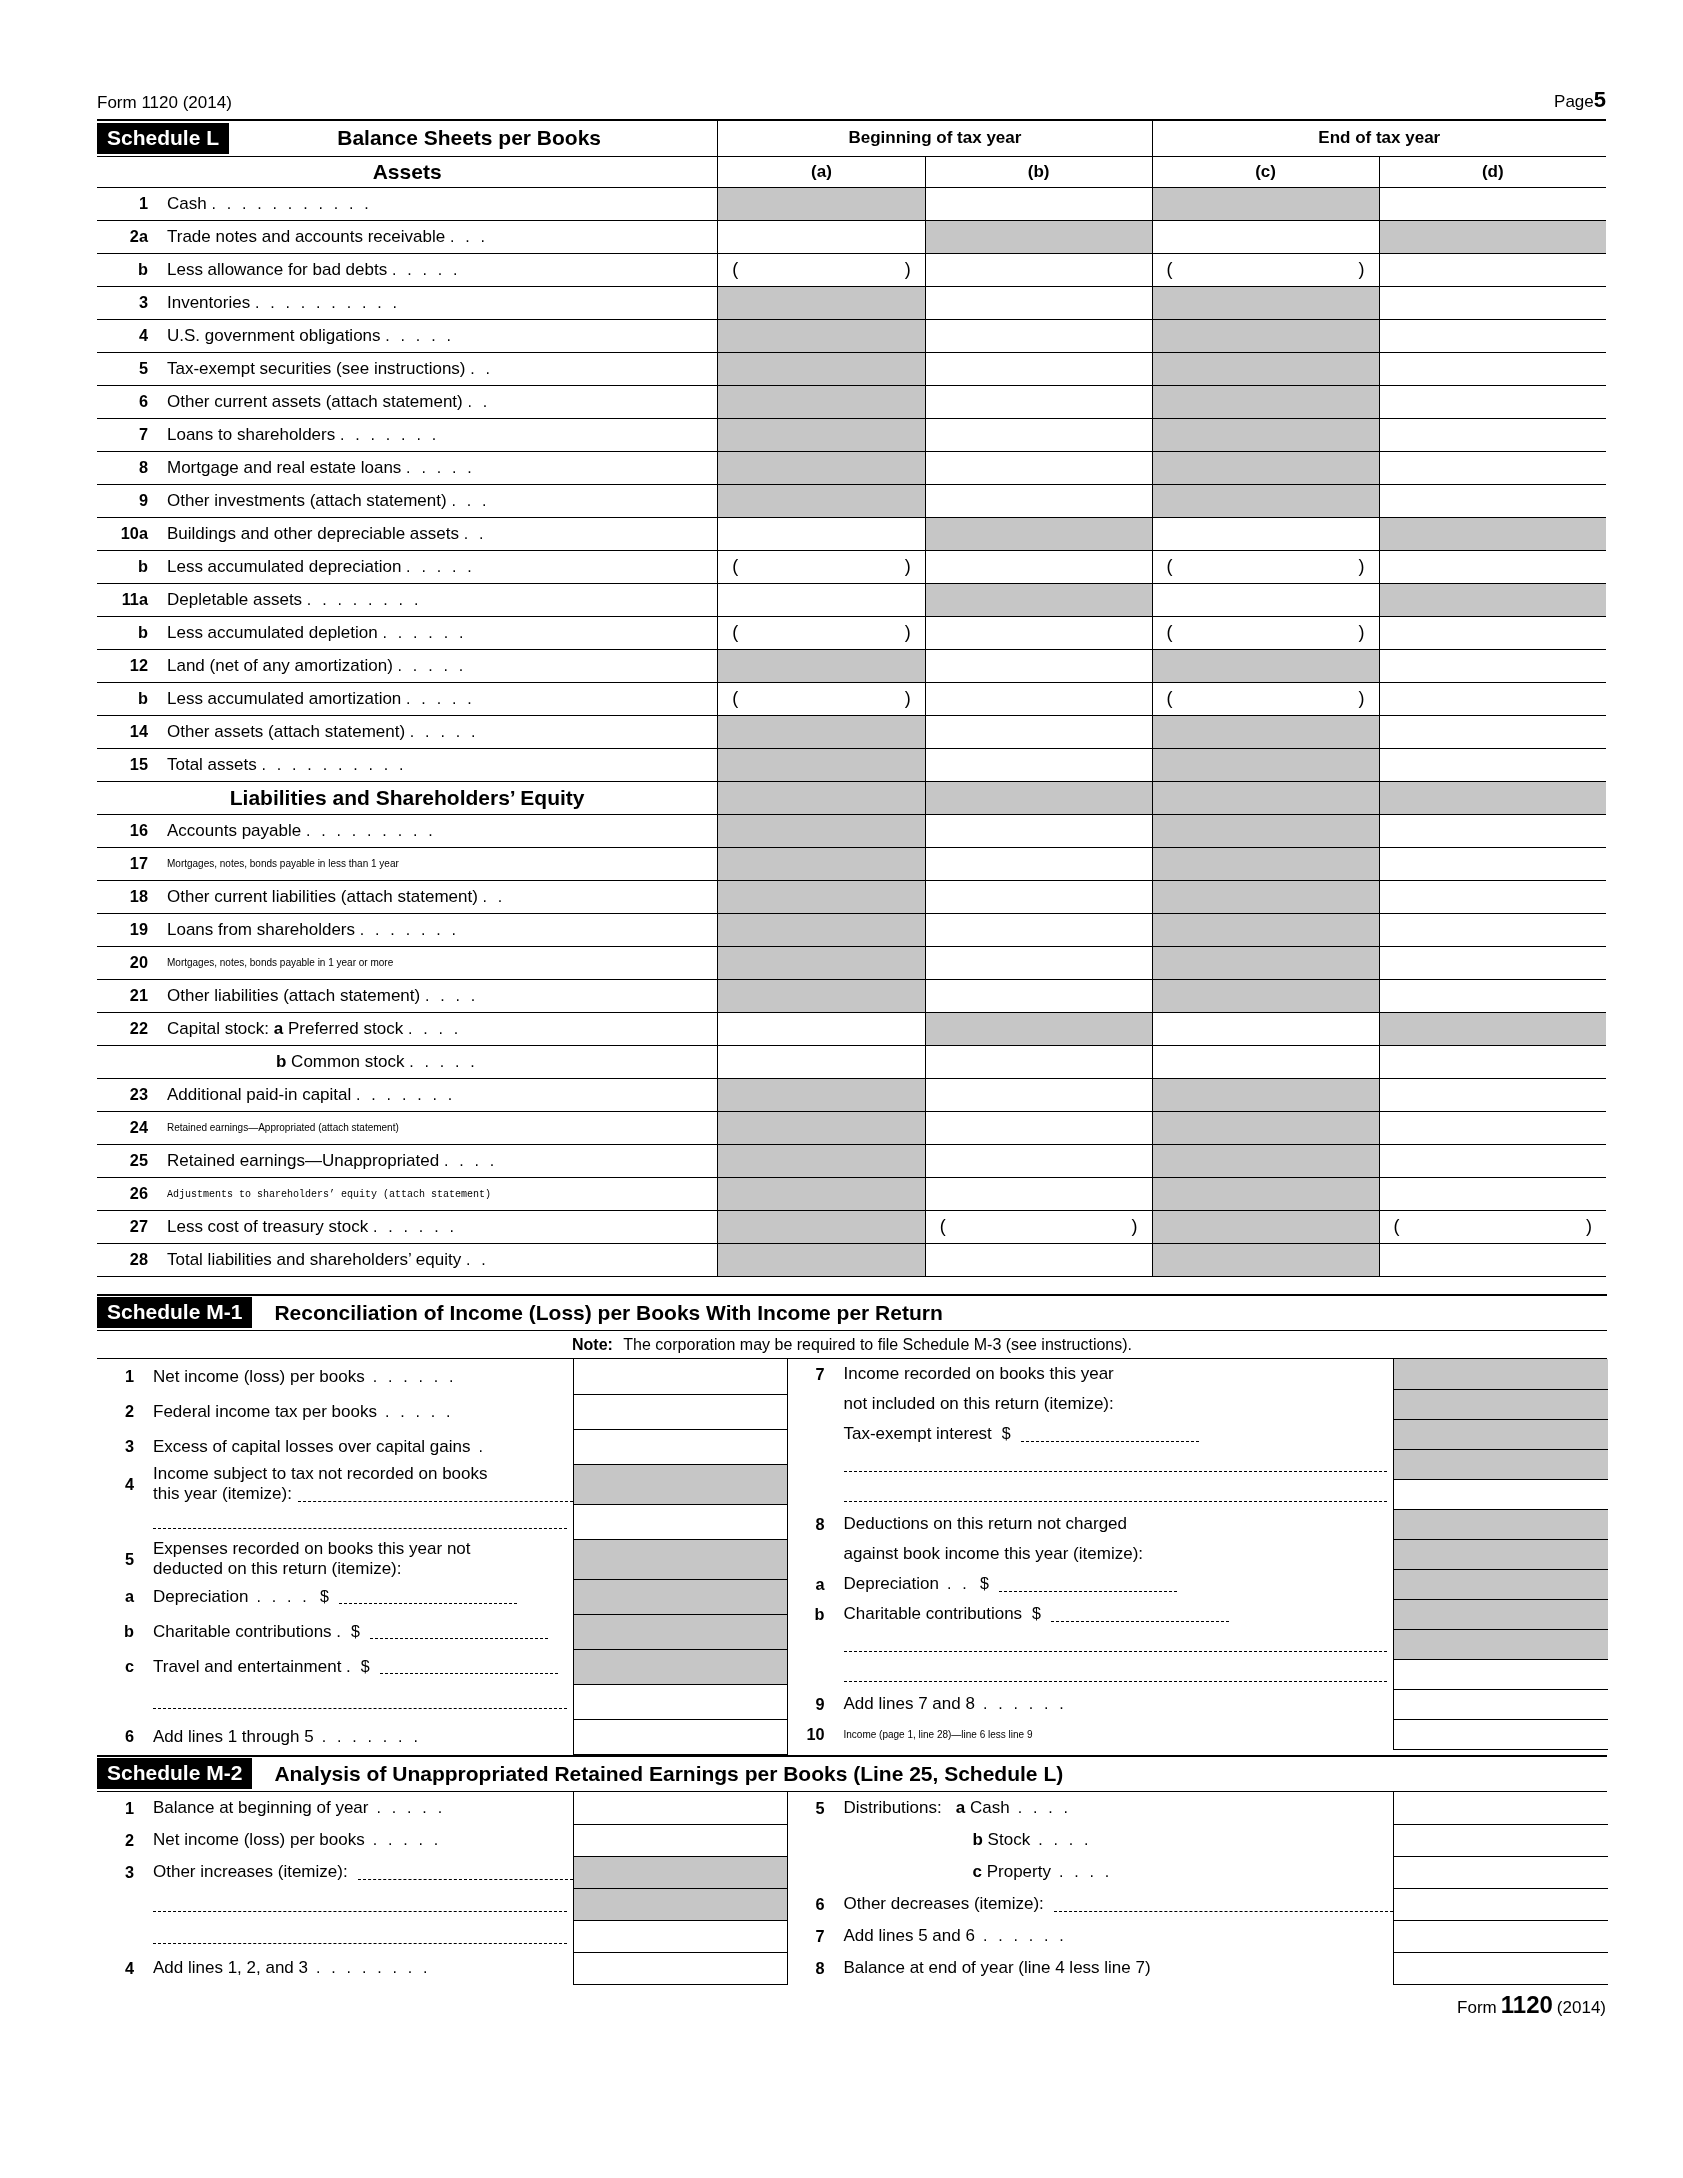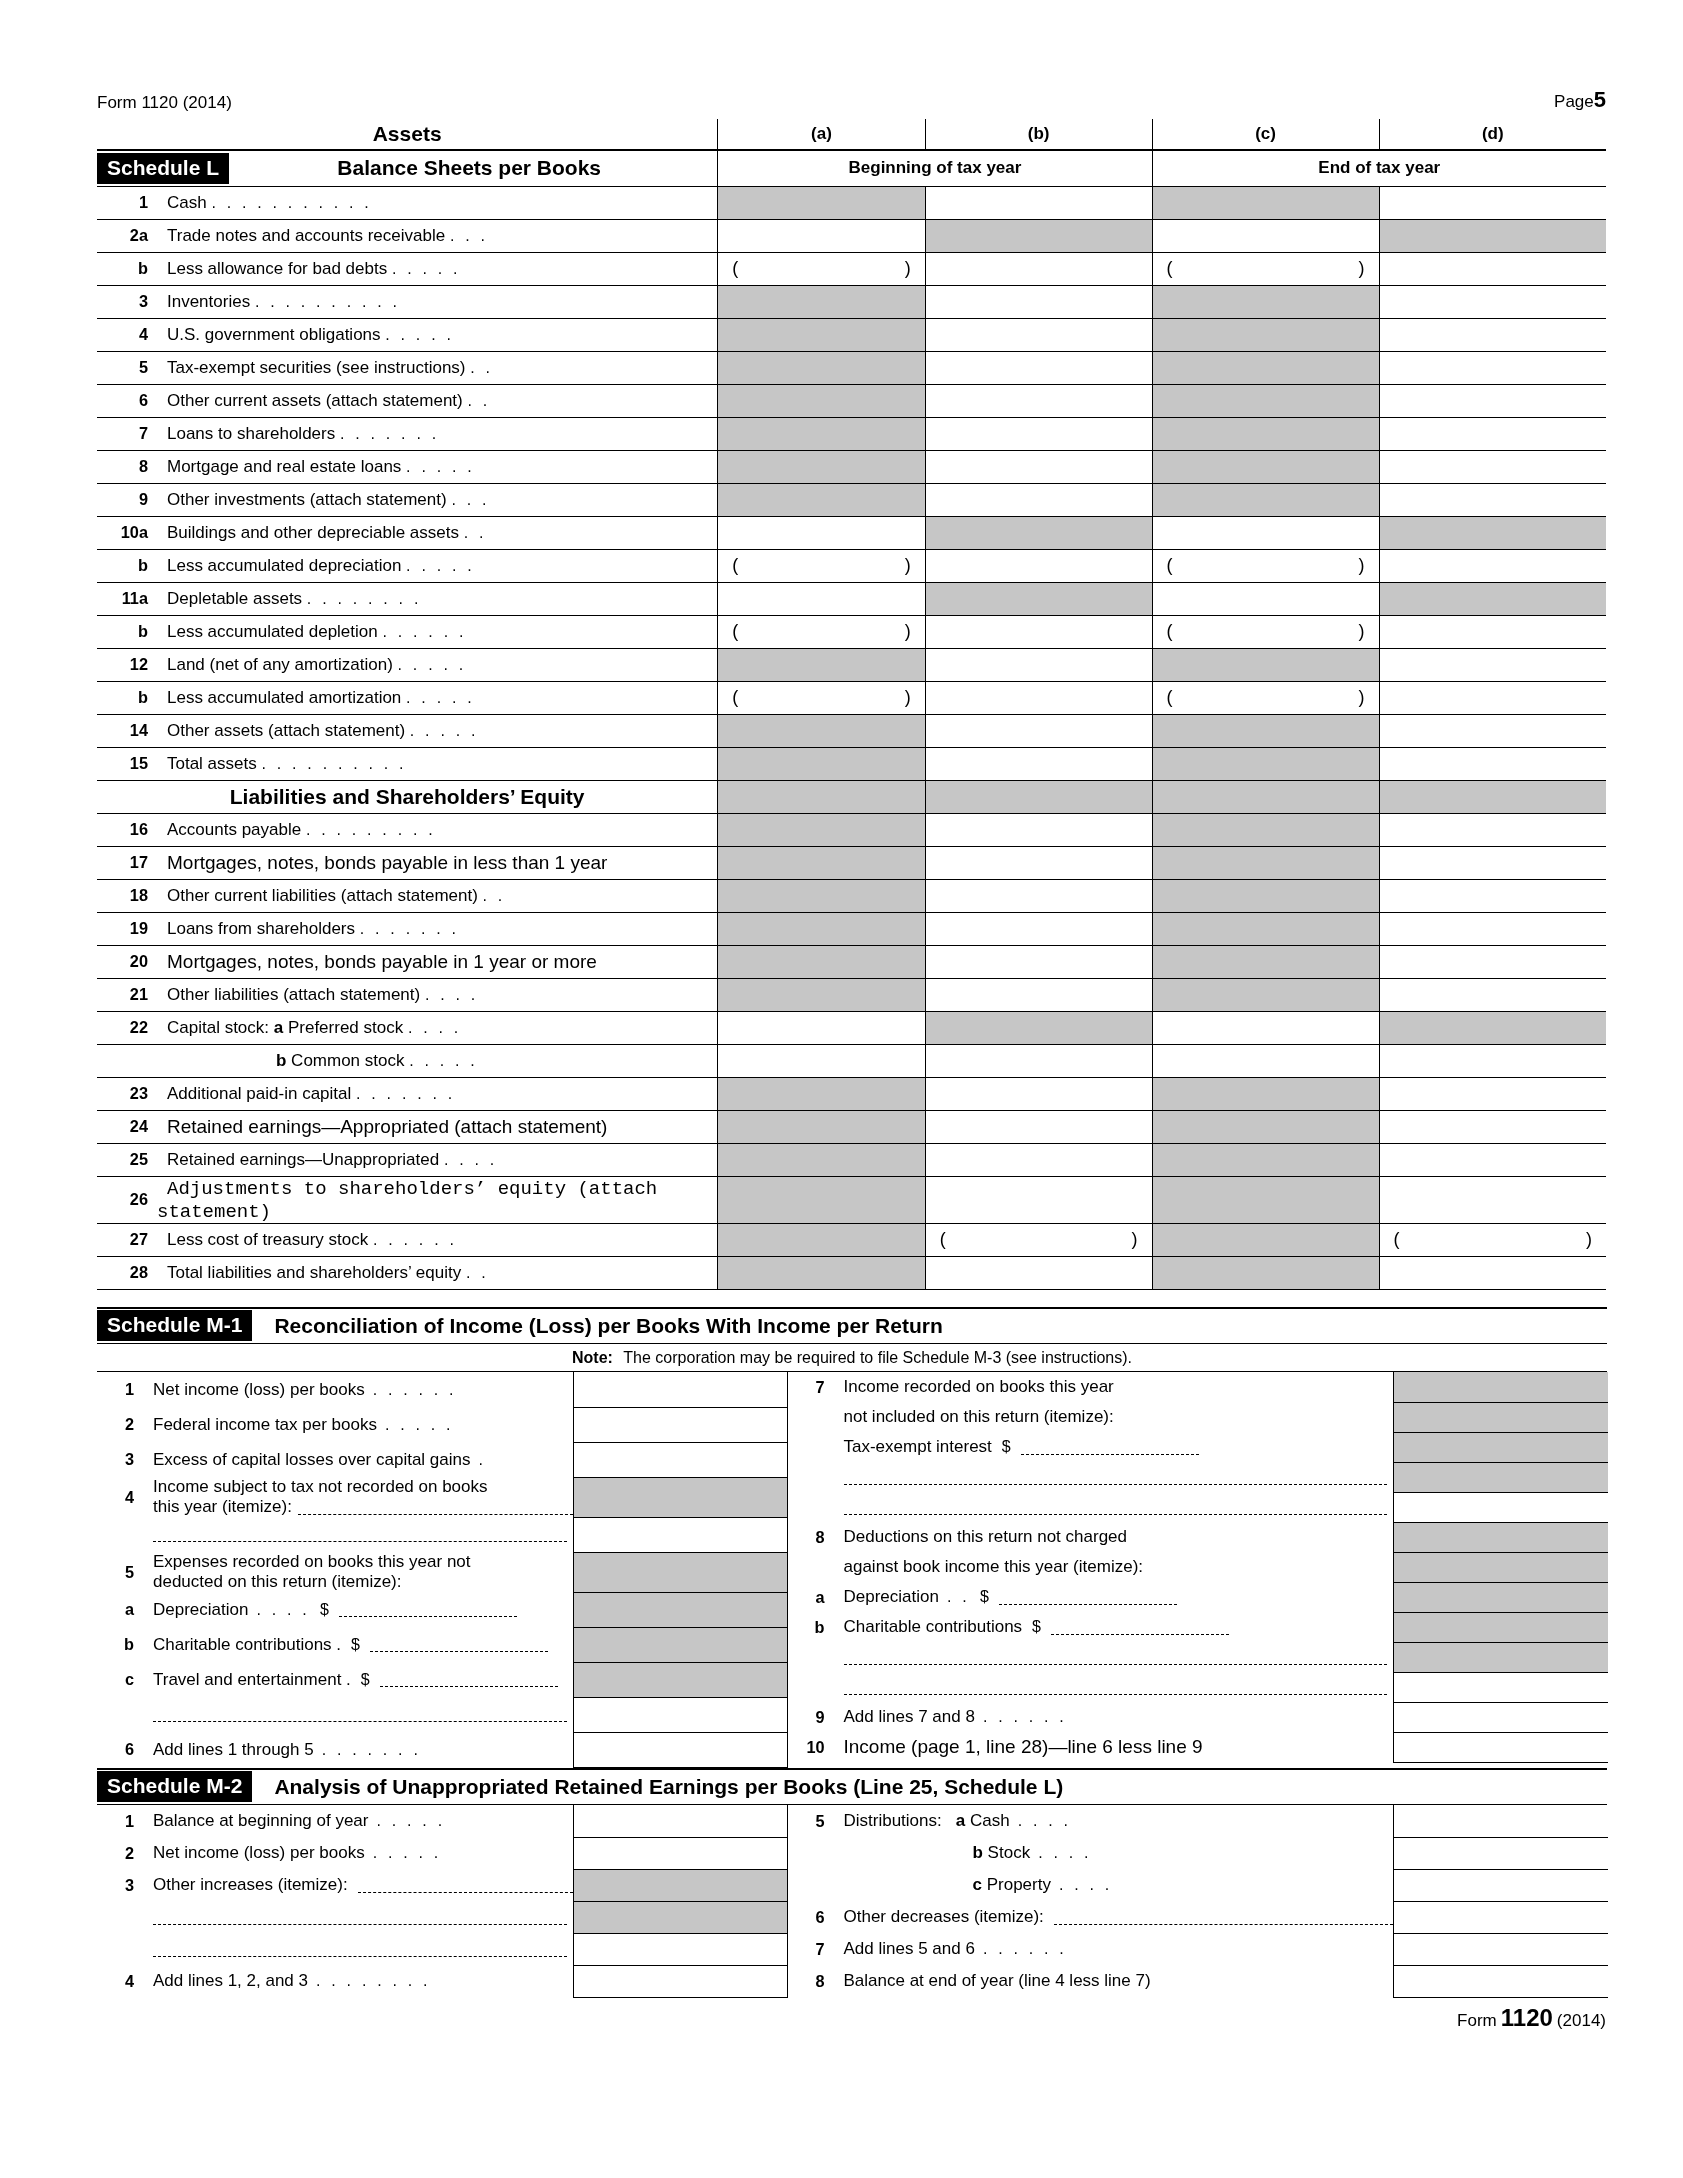--- a/index.html
+++ b/index.html
@@ -12,21 +12,21 @@
   table.form{border-collapse:collapse;width:1509px;table-layout:fixed;}
   td,th{padding:0;margin:0;vertical-align:middle;}
 
   .schbar{background:#000;color:#fff;font-weight:bold;font-size:21px;padding:3px 10px 4px 10px;display:inline-block;}
   .band{display:flex;align-items:center;height:34px;}
   .bandtitle{font-weight:bold;font-size:21px;margin-left:22px;}
   .bandnote{font-size:16px;margin-left:22px;}
 
   .num{width:46px;text-align:right;font-weight:bold;font-size:16.3px;padding-right:9px;}
   .lbl{font-size:17px;}
-  .lbl.sm{font-size:19px;}
+  .lbl.sm{font-size:10px;}
   .gray{background:#c6c6c6;}
   .white{background:#fff;}
   .rowh{height:33px;}
 
   .dots{letter-spacing:3.2px;font-size:16px;}
   .colhdr{text-align:center;font-weight:bold;font-size:17px;}
   .colsub{text-align:center;font-weight:bold;font-size:17px;}
   .ctrTitle{text-align:center;font-weight:bold;font-size:21px;}
   .bline{border-bottom:1px solid #000;}
   .lline{border-left:1px solid #000;}
@@ -52,36 +52,36 @@
   <table class="form">
     <colgroup>
       <col style="width:46px">
         <col style="width:430px">
       <col style="width:159px">
         <col style="width:174px">
         <col style="width:174px">
         <col style="width:174px">
     </colgroup>
     <tbody>
-        <tr style="height:31px;">
-      <td colspan="2" class="bline ctrTitle">Assets</td>
-      <td class="bline lline colsub">(a)</td>
-      <td class="bline lline colsub">(b)</td>
-      <td class="bline lline colsub">(c)</td>
-      <td class="bline lline colsub">(d)</td>
-    </tr>
-    <tr style="height:36px;">
+        <tr style="height:36px;">
       <td colspan="2" class="thickt bline">
         <div class="band">
           <span class="schbar">Schedule L</span>
           <span class="bandtitle" style="flex:1;text-align:center;margin-right:30px;">Balance Sheets per Books</span>
         </div>
       </td>
       <td colspan="2" class="thickt bline lline colhdr">Beginning of tax year</td>
       <td colspan="2" class="thickt bline lline colhdr">End of tax year</td>
+    </tr>
+    <tr style="height:31px;">
+      <td colspan="2" class="bline ctrTitle">Assets</td>
+      <td class="bline lline colsub">(a)</td>
+      <td class="bline lline colsub">(b)</td>
+      <td class="bline lline colsub">(c)</td>
+      <td class="bline lline colsub">(d)</td>
     </tr>
     </tbody>
       <tbody id="assets-body">
         <tr class="rowh">
           <td class="num bline">1</td>
           <td class="bline lbl"><span style="padding-left:10px;">Cash</span> <span class="dots">. . . . . . . . . . .</span></td>
           <td class="bline lline gray"></td>
           <td class="bline lline white"></td>
           <td class="bline lline gray"></td>
           <td class="bline lline white"></td>

